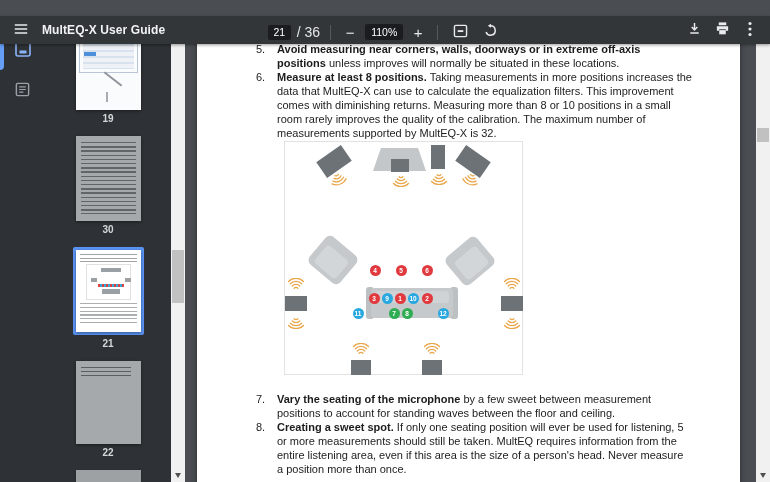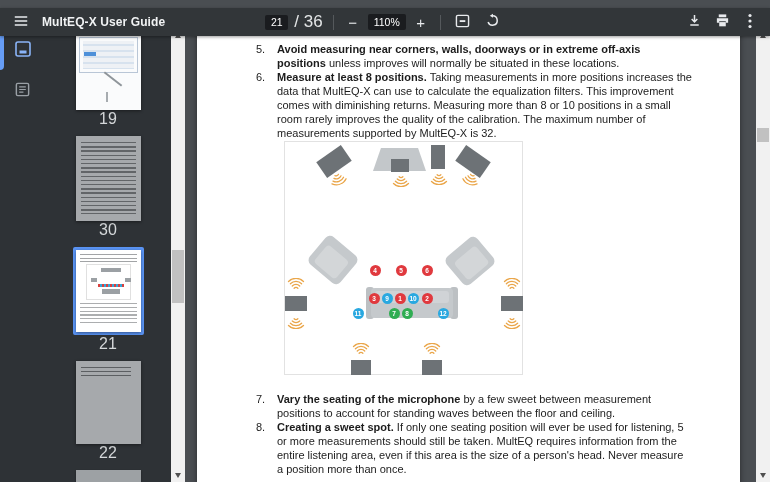--- a/index.html
+++ b/index.html
@@ -1,47 +1,47 @@
 <!DOCTYPE html>
 <html><head>
 <meta charset="utf-8">
 <style>
   html,body{margin:0;padding:0;}
   body{width:770px;height:482px;position:relative;overflow:hidden;
        background:#4a4e52;font-family:"Liberation Sans",sans-serif;
        -webkit-font-smoothing:antialiased;}
   
-  .toolbar{position:absolute;top:8px;left:0;right:0;height:28px;background:#323639;
-           display:flex;align-items:center;z-index:9;box-shadow:0 1px 3px rgba(0,0,0,.4);}
+  .toolbar{position:absolute;top:16px;left:0;right:0;height:28px;background:#323639;
+           display:flex;align-items:flex-end;z-index:9;box-shadow:0 1px 3px rgba(0,0,0,.4);}
   .tb-left{position:absolute;left:9px;top:0;height:28px;display:flex;align-items:center;gap:9px;}
   .tb-title{color:#f1f3f4;font-size:12px;font-weight:700;letter-spacing:.1px;}
   .tb-center{margin:0 auto;display:flex;align-items:center;gap:6px;}
   .tb-right{position:absolute;right:8px;top:0;height:28px;display:flex;align-items:center;gap:4px;}
   .tbtn{width:24px;height:24px;border:none;background:transparent;display:flex;
         align-items:center;justify-content:center;padding:0;cursor:pointer;border-radius:12px;}
   .pageinput{width:23px;height:15px;background:#1a1c1f;border:none;border-radius:2px;
              color:#fff;font-size:10.5px;text-align:center;font-family:"Liberation Sans",sans-serif;padding:0;}
-  .pagetotal{color:#e4e6e7;font-size:17px;}
+  .pagetotal{color:#e4e6e7;font-size:14px;}
   .tb-sep{width:1px;height:15px;background:#55595c;margin:0 4px;}
   .zbtn{color:#e8eaed;font-size:15px;line-height:15px;width:18px;height:22px;background:none;
         border:none;padding:0;cursor:pointer;}
   .zoomval{background:#1a1c1f;border-radius:2px;color:#fff;font-size:10.5px;
            padding:2px 6px;min-width:24px;text-align:center;}
   
   .sidebar{position:absolute;top:28px;left:0;bottom:0;width:185px;background:#2e3236;overflow:hidden;}
   .iconstrip{position:absolute;left:0;top:0;width:45px;}
   .strip-btn{position:relative;width:45px;height:44px;display:flex;align-items:center;
              justify-content:center;background:none;border:none;cursor:pointer;padding:0;}
   .strip-btn.second{height:38px;}
   .active-bar{position:absolute;left:0;top:2px;width:4px;height:40px;background:#669df6;
               border-radius:0 4px 4px 0;}
   .thumbs{position:absolute;left:45px;top:0;width:126px;bottom:0;display:flex;
           flex-direction:column;align-items:center;padding-top:6px;overflow:hidden;}
   .thumb{width:65px;box-shadow:0 1px 3px rgba(0,0,0,.45);position:relative;overflow:hidden;}
-  .thumb-label{margin:3px 0 11px;font-size:16px;color:#d5d8da;height:12px;line-height:12px;text-align:center;}
+  .thumb-label{margin:3px 0 11px;font-size:10px;color:#d5d8da;height:12px;line-height:12px;text-align:center;font-weight:bold;}
   .sel-wrap{border:3px solid #5a94f5;border-radius:2px;}
   .t19{height:76px;background:#fafbfc;}
   .t19 .shot{margin:3px;height:28px;background:#eef1f5;border:1px solid #b9c6d6;
       background-image:repeating-linear-gradient(to bottom,#d7e2ee 0 2px,transparent 2px 6px);
       background-clip:content-box;padding:3px;}
   .t19 .chip{position:absolute;left:8px;top:18px;width:12px;height:4px;background:#4d90d9;}
   .t19 .diagline{position:absolute;left:26px;top:44px;width:22px;height:2px;background:#8f959a;transform:rotate(38deg);}
   .t19 .tick{position:absolute;left:30px;top:58px;width:2px;height:10px;background:#a7acb0;}
   .t20{height:85px;background:#a6a9ac;}
   .t20 .lines{margin:6px 5px;height:72px;

